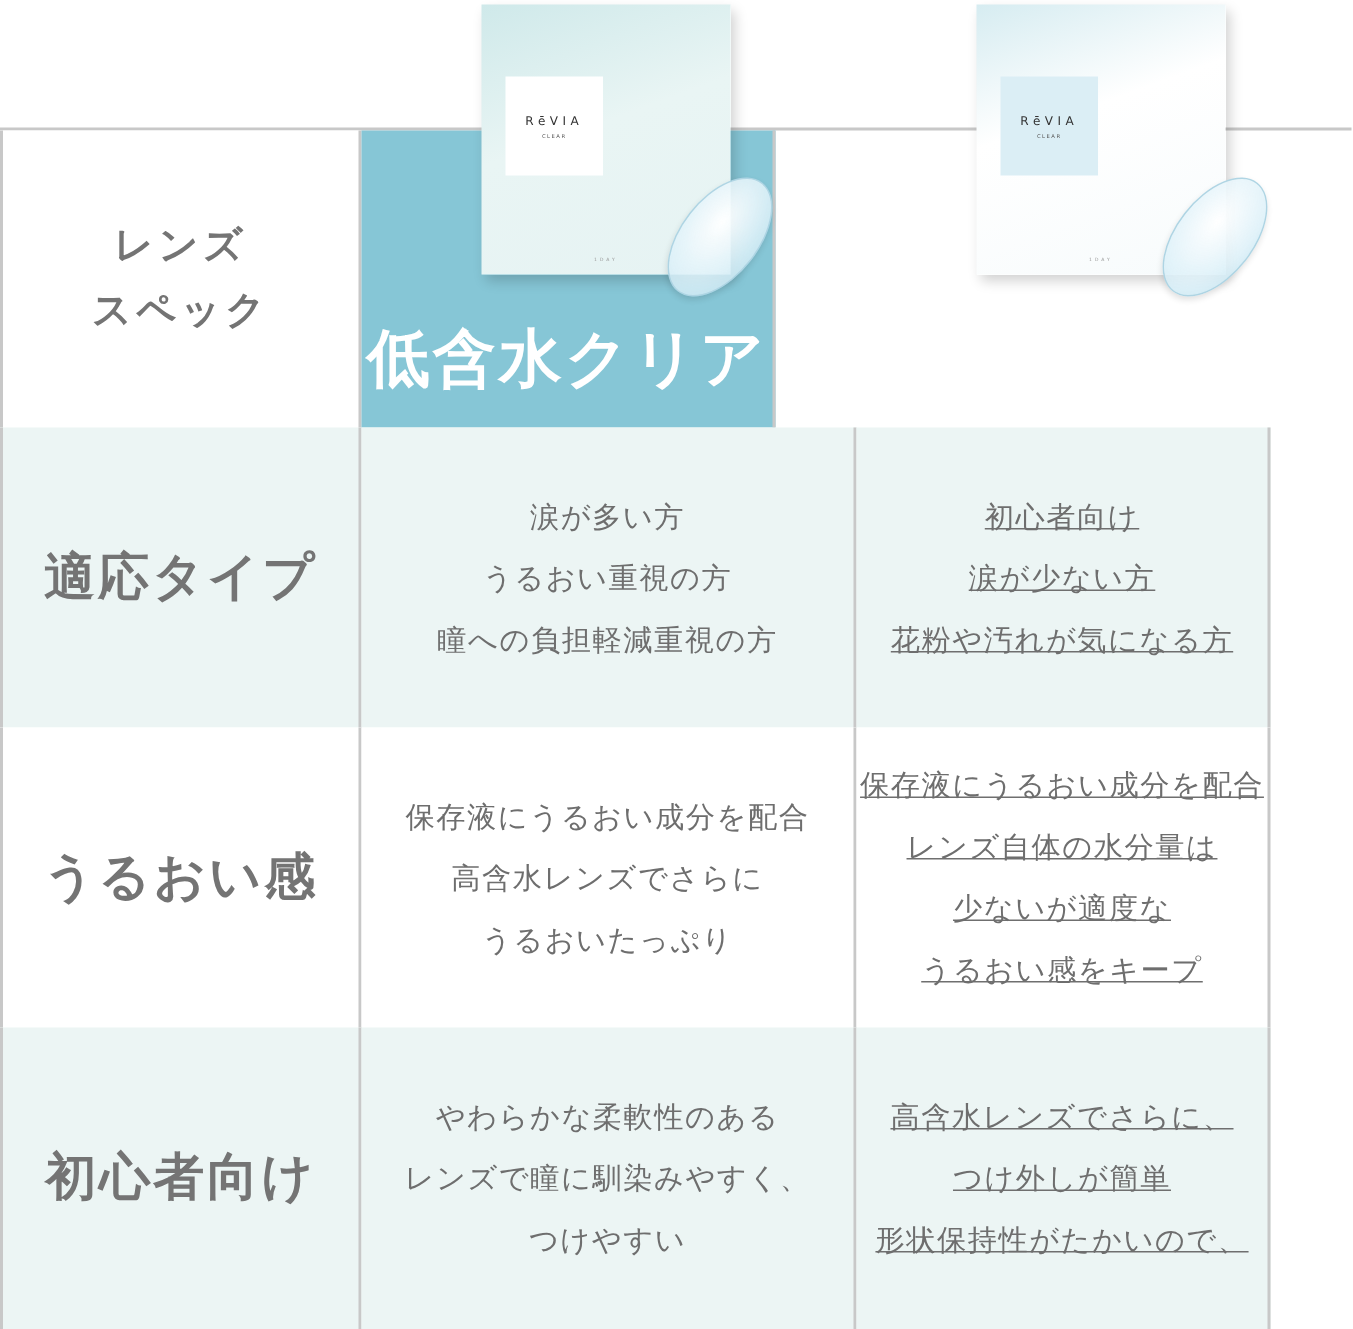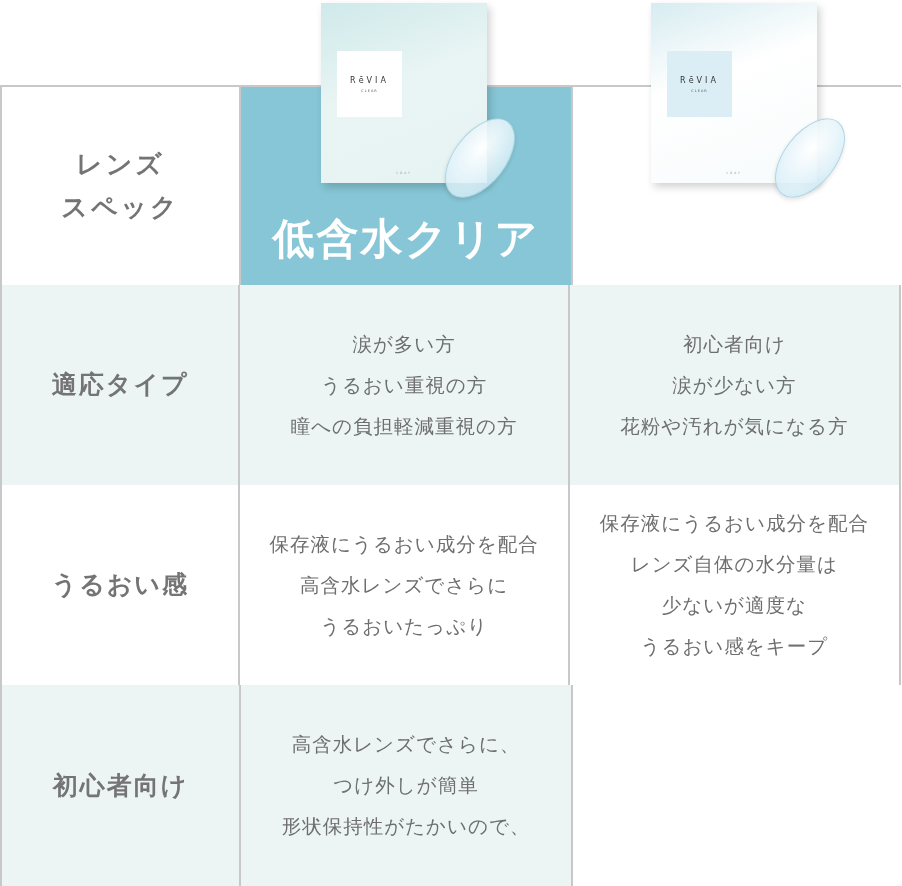--- a/index.html
+++ b/index.html
@@ -4,31 +4,31 @@
 <style>
   html, body { margin: 0; padding: 0; background: #ffffff; }
   body { width: 902px; height: 886px; position: relative; overflow: hidden;
          font-family: "DejaVu Sans", "Liberation Sans", sans-serif; color: #6f6f6f; }
   .table { position: absolute; left: 0; top: 85px; width: 901px; height: 801px; }
   .row { position: absolute; left: 0; width: 901px; display: flex; }
   .cell { box-sizing: border-box; display: flex; align-items: center; justify-content: center;
           text-align: center; height: 100%; }
   .c0 { width: 241px; border-left: 2px solid #c8c8c8; border-right: 2px solid #c8c8c8; align-items: center; }
   .c1 { width: 330px; border-right: 2px solid #c8c8c8; }
-  .c2 { width: 332px; border-right: 2px solid #c8c8c8; }
+  .c2 { width: 276px; border-right: 2px solid #c8c8c8; text-decoration: underline; }
   .header { top: 0; height: 200px; border-top: 2px solid #c8c8c8; box-sizing: border-box; }
   .header .c0 { background: #ffffff; }
   .header .c1 { background: var(--teal); }
   .header .c2 { background: var(--blue); }
   .r1 { top: 200px; height: 200px; }
   .r2 { top: 400px; height: 200px; }
   .r3 { top: 600px; height: 201px; }
   .light { background: #ecf5f4; }
   .white { background: #ffffff; }
-  .label { font-weight: bold; font-size: 25px; letter-spacing: 2px; color: #747474; line-height: 1.5; }
+  .label { font-weight: bold; font-size: 34px; letter-spacing: 2px; color: #747474; line-height: 1.5; }
   .spec-label { font-weight: bold; font-size: 26px; letter-spacing: 3px; color: #747474; line-height: 43px; }
   .colhead { position: absolute; bottom: 18px; left: 0; right: 0; text-align: center;
              color: #ffffff; font-weight: bold; font-size: 42px; letter-spacing: 2px; }
   .lines { font-size: 19.5px; line-height: 41px; color: #6e6e6e; letter-spacing: 1px; }
   .lines div { white-space: nowrap; }
   
   .product { position: absolute; top: 3px; width: 166px; height: 180px;
              box-shadow: 3px 4px 8px rgba(0,0,0,0.18); }
   .product.p1 { left: 321px; background: linear-gradient(160deg, #cfe9ea 0%, #e9f5f4 45%, #e6f3f3 100%); }
   .product.p2 { left: 651px; background: linear-gradient(160deg, #d6ecf1 0%, #ffffff 40%, #f7fbfc 100%); }
@@ -102,20 +102,27 @@
         <div>少ないが適度な</div>
         <div>うるおい感をキープ</div>
       </div>
     </div>
   </div>
 
   <div class="row r3">
     <div class="cell c0 light">
       <div class="label">初心者向け</div>
     </div>
+    <div class="cell c1 light">
+      <div class="lines">
+        <div>やわらかな柔軟性のある</div>
+        <div>レンズで瞳に馴染みやすく、</div>
+        <div>つけやすい</div>
+      </div>
+    </div>
     <div class="cell c2 light">
       <div class="lines">
         <div>高含水レンズでさらに、</div>
         <div>つけ外しが簡単</div>
         <div>形状保持性がたかいので、</div>
       </div>
     </div>
   </div>
 </div>
 

